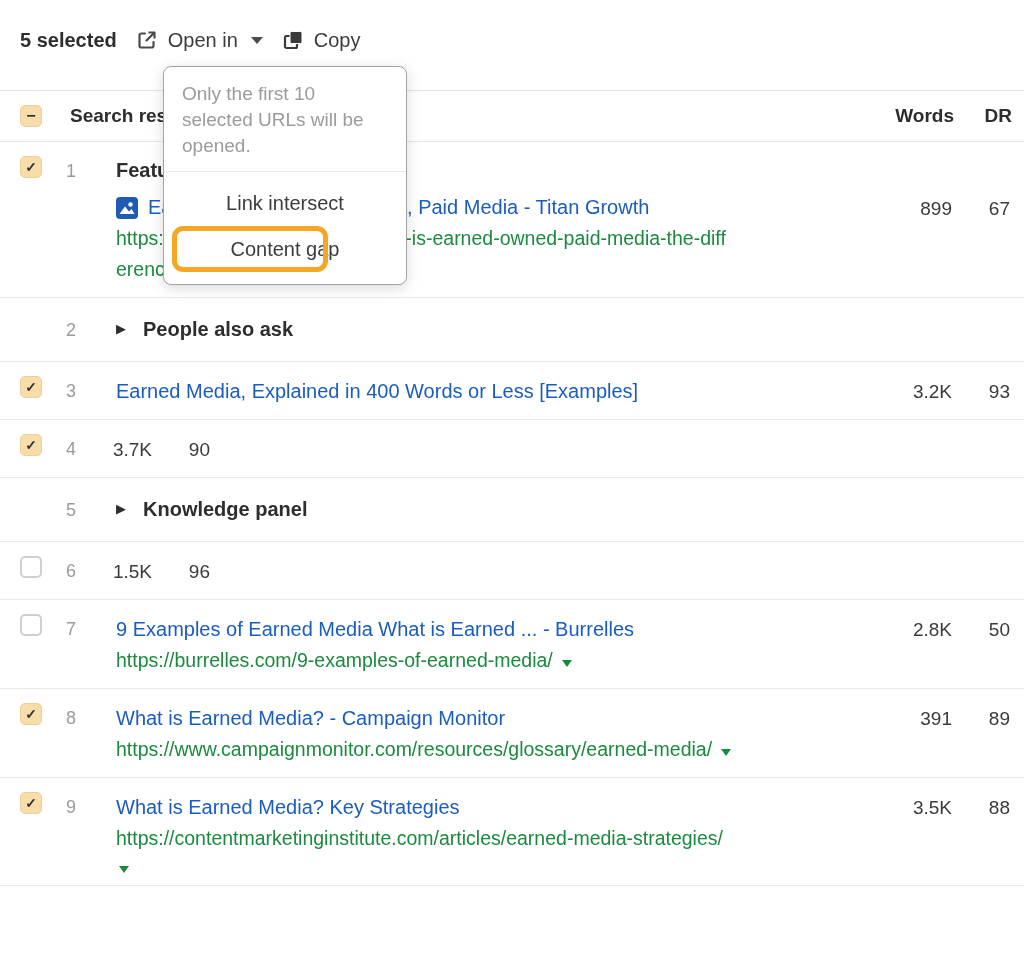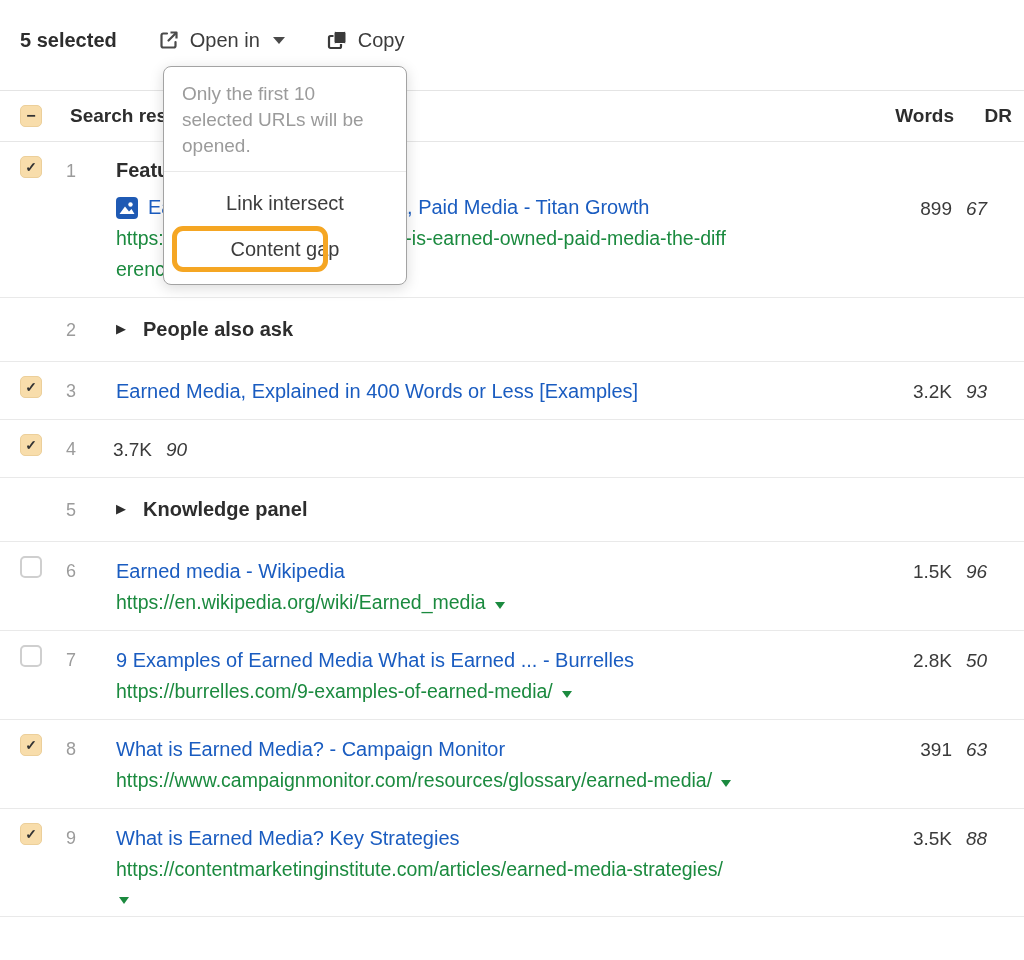--- a/index.html
+++ b/index.html
@@ -1,42 +1,42 @@
 <!DOCTYPE html>
 <html style="--orange: #F5A623; --link-blue: #1A5CC0; --url-green: #1B8A3F; --cb-bg: #F8DDAB;"><head>
 <meta charset="utf-8">
 <style>
   * { margin:0; padding:0; box-sizing:border-box; }
   html,body { background:#fff; }
   body { font-family:"Liberation Sans", sans-serif; color:#333; }
   .wrap { position:relative; width:1024px; height:960px; background:#fff; overflow:hidden; }
 
   
-  .toolbar { position:absolute; top:24px; left:20px; display:flex; align-items:center; gap:42px; height:32px; }
+  .toolbar { position:absolute; top:24px; left:20px; display:flex; align-items:center; gap:20px; height:32px; }
   .sel-count { font-size:20px; font-weight:bold; color:#2d2d2d; }
   .tool-btn { display:flex; align-items:center; gap:11px; cursor:pointer; }
   .tool-btn .lbl { font-size:20px; color:#3c3c3c; }
   .caret-dk { width:0; height:0; border-left:6px solid transparent; border-right:6px solid transparent; border-top:7px solid #4a4a4a; margin-left:2px; }
 
   
   .table { position:absolute; top:90px; left:0; width:1024px; }
   .thead { display:flex; align-items:center; height:52px; padding:0 12px 0 20px;
            border-top:1px solid #e4e4e4; border-bottom:1px solid #e6e6e6; }
   .thead .th-title { font-size:19px; font-weight:bold; color:#2d2d2d; margin-left:28px; }
   .th-spacer { flex:1; }
   .th-words { width:64px; text-align:right; font-size:19px; font-weight:bold; color:#2d2d2d; }
   .th-dr { width:44px; margin-left:14px; text-align:right; font-size:19px; font-weight:bold; color:#2d2d2d; }
 
   .row { display:flex; align-items:flex-start; padding:14px 12px 12px 20px; border-bottom:1px solid #e9e9e9; }
   .row.group { padding:17px 12px 15px 20px; }
   .cb-col { width:22px; }
   .num-col { width:34px; margin-left:12px; text-align:center; color:#9b9b9b; font-size:18px; line-height:31px; }
   .content { margin-left:28px; flex:1; max-width:772px; }
   .words-col { width:64px; text-align:right; font-size:19px; color:#3a3a3a; line-height:31px; }
-  .dr-col { width:44px; margin-left:14px; text-align:left; font-size:19px; color:#3a3a3a; line-height:31px;font-style:italic; }
+  .dr-col { width:44px; margin-left:14px; text-align:right; font-size:19px; color:#3a3a3a; line-height:31px; }
   .row.has-section .words-col, .row.has-section .dr-col { margin-top:37px; }
 
   .section-label { font-size:20px; font-weight:bold; color:#2d2d2d; line-height:28px; margin-bottom:8px; }
   .title-line { display:flex; align-items:center; gap:10px; line-height:31px; }
   .title { color:var(--link-blue); font-size:20px; cursor:pointer; }
   .url-line { color:var(--url-green); font-size:19.5px; line-height:31px; }
   .caret-gn { display:inline-block; width:0; height:0; border-left:5.5px solid transparent; border-right:5.5px solid transparent; border-top:7px solid var(--url-green); margin-left:9px; cursor:pointer; }
   .caret-own-line .caret-gn { display:block; margin:12px 0 0 3px; }
 
   .tri-expand { font-size:13px; color:#2d2d2d; line-height:28px; cursor:pointer; }
@@ -172,30 +172,20 @@
     </span>
     <span class="words-col"></span>
     <span class="dr-col"></span>
   </div>
 
   <div class="row result">
     <span class="cb-col">
             <span class="checkbox unchecked"></span>
           </span>
     <span class="num-col">6</span>
-    <span class="content">
-      
-      <span class="title-line">
-
-        <span class="title">Earned media - Wikipedia</span>
-      </span>
-      <span class="url-line">
-        <span class="url-text">https://en.wikipedia.org/wiki/Earned_media</span><span class="caret-gn"></span>
-      </span>
-    </span>
     <span class="words-col">1.5K</span>
     <span class="dr-col">96</span>
   </div>
 
   <div class="row result">
     <span class="cb-col">
             <span class="checkbox unchecked"></span>
           </span>
     <span class="num-col">7</span>
     <span class="content">
@@ -221,21 +211,21 @@
       
       <span class="title-line">
 
         <span class="title">What is Earned Media? - Campaign Monitor</span>
       </span>
       <span class="url-line">
         <span class="url-text">https://www.campaignmonitor.com/resources/glossary/earned-media/</span><span class="caret-gn"></span>
       </span>
     </span>
     <span class="words-col">391</span>
-    <span class="dr-col">63</span>
+    <span class="dr-col">89</span>
   </div>
 
   <div class="row result">
     <span class="cb-col">
             <span class="checkbox checked">✓</span>
           </span>
     <span class="num-col">9</span>
     <span class="content">
       
       <span class="title-line">

